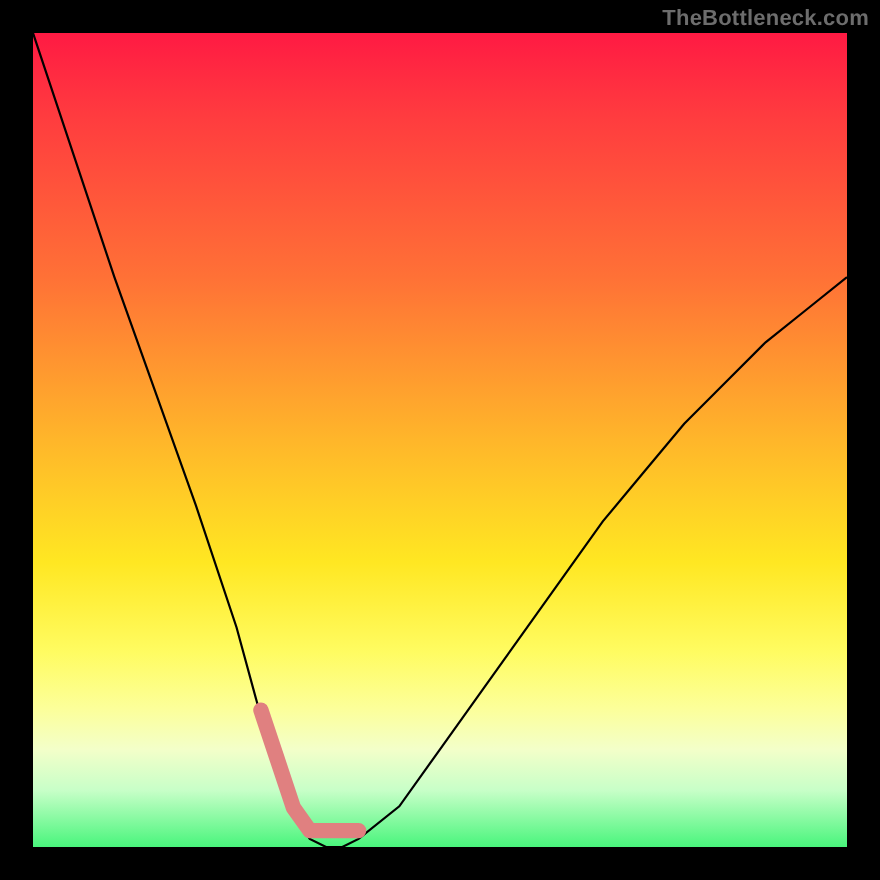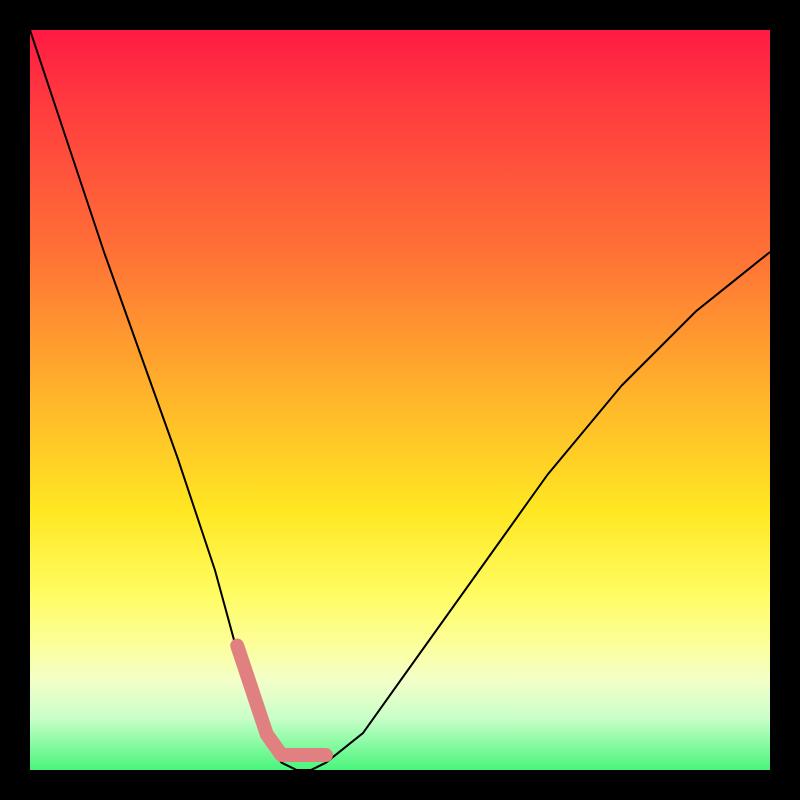--- a/index.html
+++ b/index.html
@@ -71,20 +71,21 @@
     stroke-width: 14;
     stroke-linecap: round;
     stroke-linejoin: round;
   }
 </style>
 </head>
 <body>
 
 <div class="outer">
 
+  <div class="watermark">TheBottleneck.com</div>
 
   <div class="plot-area">
     <div class="gradient-bg"></div>
 
     <svg class="curves" viewBox="0 0 740 740" preserveAspectRatio="none">
 
       <path class="curve" d="M0.0 0.0 L37.0 111.0 L74.0 222.0 L111.0 325.6 L148.0 429.2 L185.0 540.2 L207.2 621.6 L222.0 666.0 L236.8 710.4 L251.6 732.6 L266.4 740.0 L281.2 740.0 L296.0 732.6 L333.0 703.0 L370.0 651.2 L407.0 599.4 L444.0 547.6 L481.0 495.8 L518.0 444.0 L555.0 399.6 L592.0 355.2 L629.0 318.2 L666.0 281.2 L703.0 251.6 L740.0 222.0"></path>
 
       <path class="zone-marker" d="M207.2 615.6 L222.0 660.0 L236.8 704.4 L251.6 725.1 L266.4 725.1 L281.2 725.1 L296.0 725.1"></path>
     </svg>

